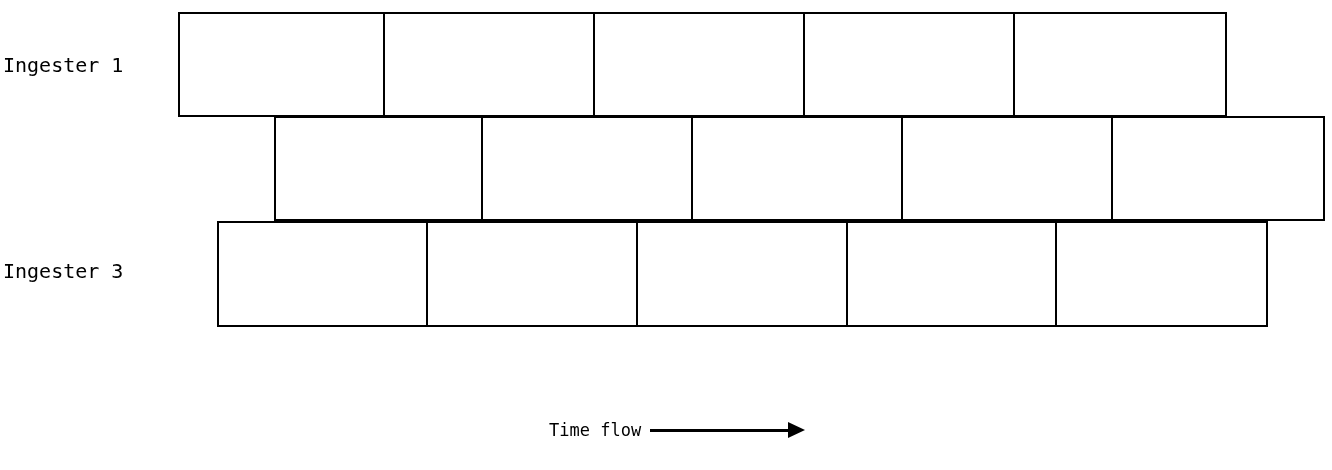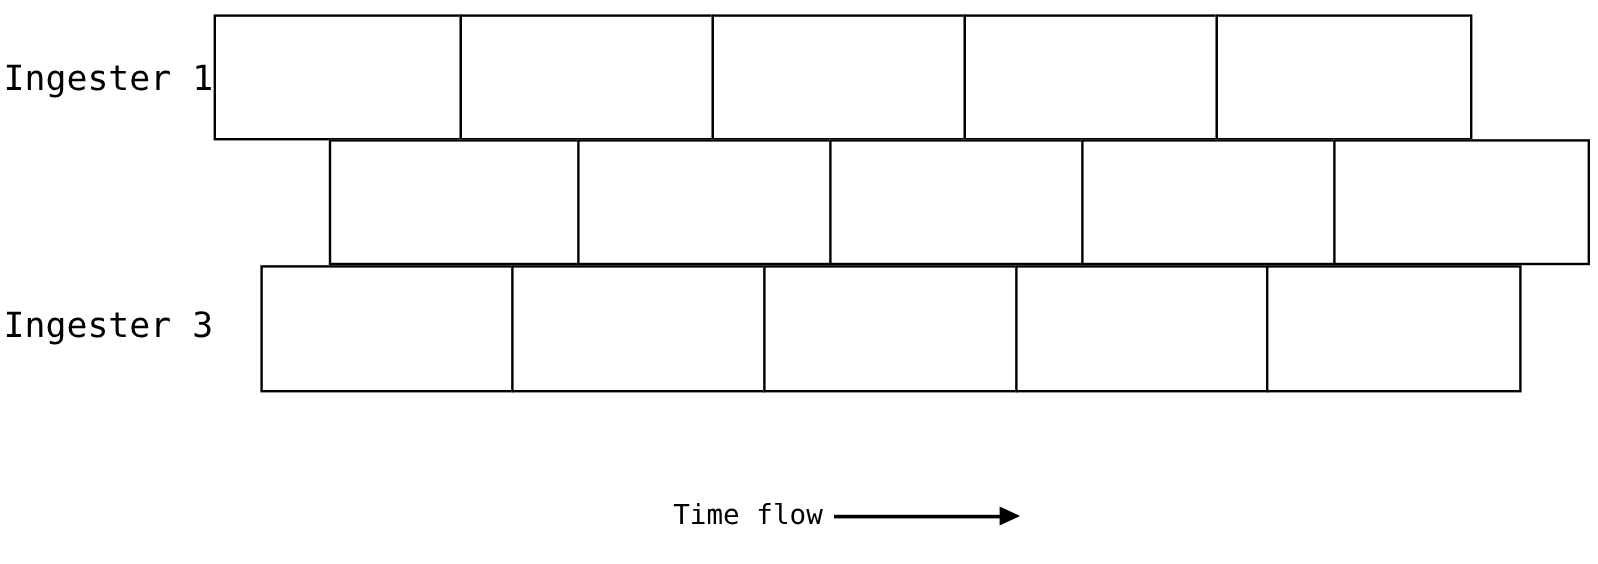--- a/index.html
+++ b/index.html
@@ -16,21 +16,21 @@
   #canvas {
     position: relative;
     width: 1332px;
     height: 470px;
     background: #ffffff;
     overflow: hidden;
   }
   .row-label {
     position: absolute;
     left: 3px;
-    font-size: 29px;
+    font-size: 20px;
     line-height: 24px;
     letter-spacing: 0px;
     white-space: nowrap;
     color: #000000;
     height: 24px;
   }
   .lane {
     position: absolute;
     display: flex;
     flex-direction: row;
@@ -45,25 +45,24 @@
   .block:first-child {
     margin-left: 0;
   }
   .timeflow {
     position: absolute;
     display: flex;
     flex-direction: row;
     align-items: center;
   }
   .timeflow-label {
-    font-size: 23px;
+    font-size: 17px;
     line-height: 24px;
     white-space: nowrap;
     color: #000000;
-    margin-left: 12px;
   }
   .arrow-wrap {
     position: relative;
     display: flex;
     flex-direction: row;
     align-items: center;
     margin-left: 9px;
   }
   .arrow-line {
     width: 139px;

